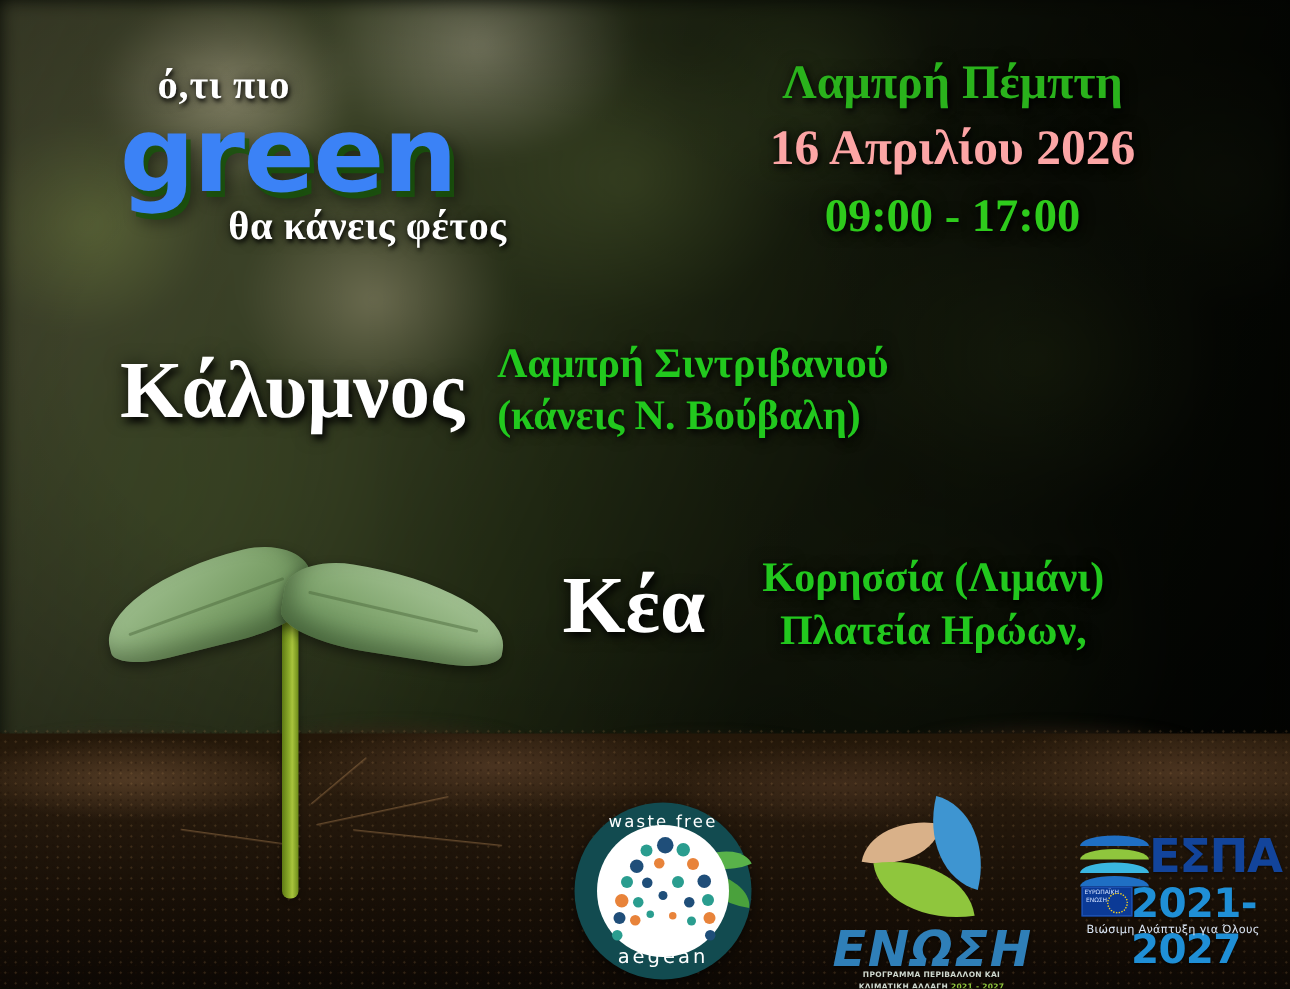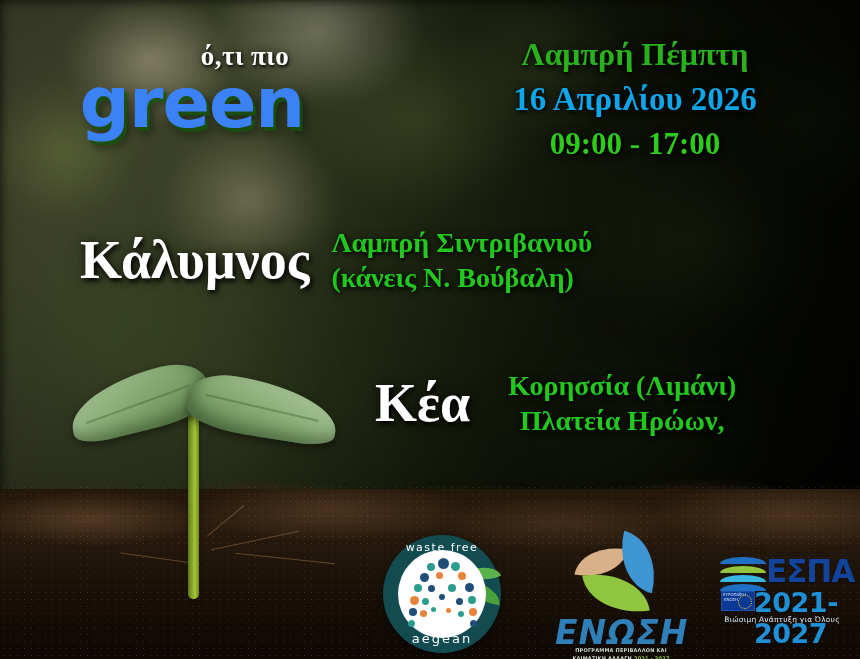--- a/index.html
+++ b/index.html
@@ -88,21 +88,21 @@
     box-shadow:inset 6px -8px 14px rgba(30,48,22,.4), 0 3px 8px rgba(0,0,0,.45);
   }
   .leaf-vein{
     position:absolute;height:1.5px;background:rgba(70,100,55,.45);border-radius:2px;
   }
   .root{position:absolute;height:1.4px;background:rgba(150,112,70,.55);border-radius:2px;filter:blur(.3px);}
 
   
   .hl-top{
     position:absolute;left:105px;top:41px;width:280px;
-    text-align:center;color:#ffffff;
+    text-align:left;color:#ffffff;
     font-size:27px;font-weight:bold;letter-spacing:.5px;
     text-shadow:1px 2px 3px rgba(0,0,0,.85), 0 0 9px rgba(0,0,0,.6);
   }
   .hl-green{
     position:absolute;left:52px;top:62px;width:280px;text-align:center;
     font-family:"DejaVu Sans",sans-serif;
     font-size:70px;font-weight:bold;letter-spacing:-1px;
     color:#3b82f6;
     text-shadow:3px 4px 0 rgba(22,88,10,.75), 5px 6px 10px rgba(0,0,0,.45);
   }
@@ -112,21 +112,21 @@
     font-size:27px;font-weight:bold;letter-spacing:.3px;
     text-shadow:1px 2px 3px rgba(0,0,0,.85), 0 0 9px rgba(0,0,0,.6);
   }
 
   .when{position:absolute;left:450px;top:36px;width:370px;text-align:center;}
   .when .day{
     font-size:32px;font-weight:bold;color:#2ab21c;
     text-shadow:1px 2px 4px rgba(0,0,0,.9), 0 0 10px rgba(0,0,0,.55);
   }
   .when .date{
-    margin-top:8px;font-size:33px;font-weight:bold;color:#0ea5e9;
+    margin-top:8px;font-size:33px;font-weight:bold;color:#fca5a5;
     text-shadow:1px 2px 4px rgba(0,0,0,.9), 0 0 10px rgba(0,0,0,.55);
   }
   .when .time{
     margin-top:8px;font-size:31px;font-weight:bold;color:#2ecb1c;
     text-shadow:1px 2px 4px rgba(0,0,0,.9), 0 0 10px rgba(0,0,0,.55);
   }
 
   .loc{position:absolute;display:flex;align-items:center;}
   .loc .name{
     font-size:54px;font-weight:bold;color:#ffffff;white-space:nowrap;
@@ -256,20 +256,21 @@
     <div class="leaf leaf-l">
       <div class="leaf-vein" style="left:14px;top:30px;width:110px;transform:rotate(-6deg);"></div>
     </div>
     <div class="leaf leaf-r">
       <div class="leaf-vein" style="left:16px;top:26px;width:116px;transform:rotate(4deg);"></div>
     </div>
   </div>
 
   <div class="hl-top">ό,τι πιο</div>
   <div class="hl-green">green</div>
+  <div class="hl-bot">θα κάνεις φέτος</div>
 
   <div class="when">
     <div class="day">Λαμπρή Πέμπτη</div>
     <div class="date">16 Απριλίου 2026</div>
     <div class="time">09:00 - 17:00</div>
   </div>
 
   <div class="loc loc-1">
     <div class="name">Κάλυμνος</div>
     <div class="addr">

